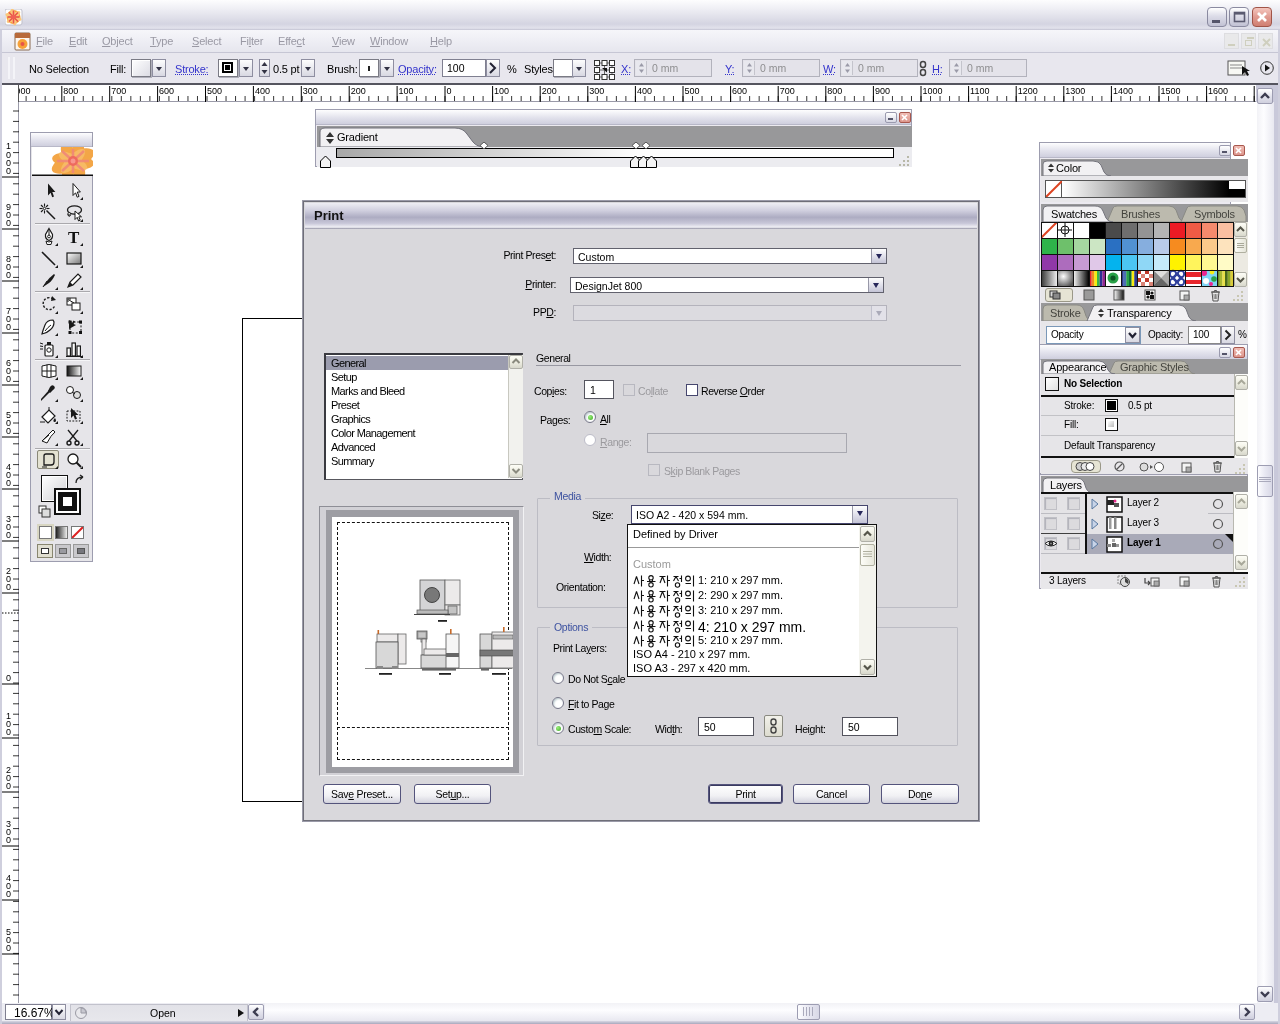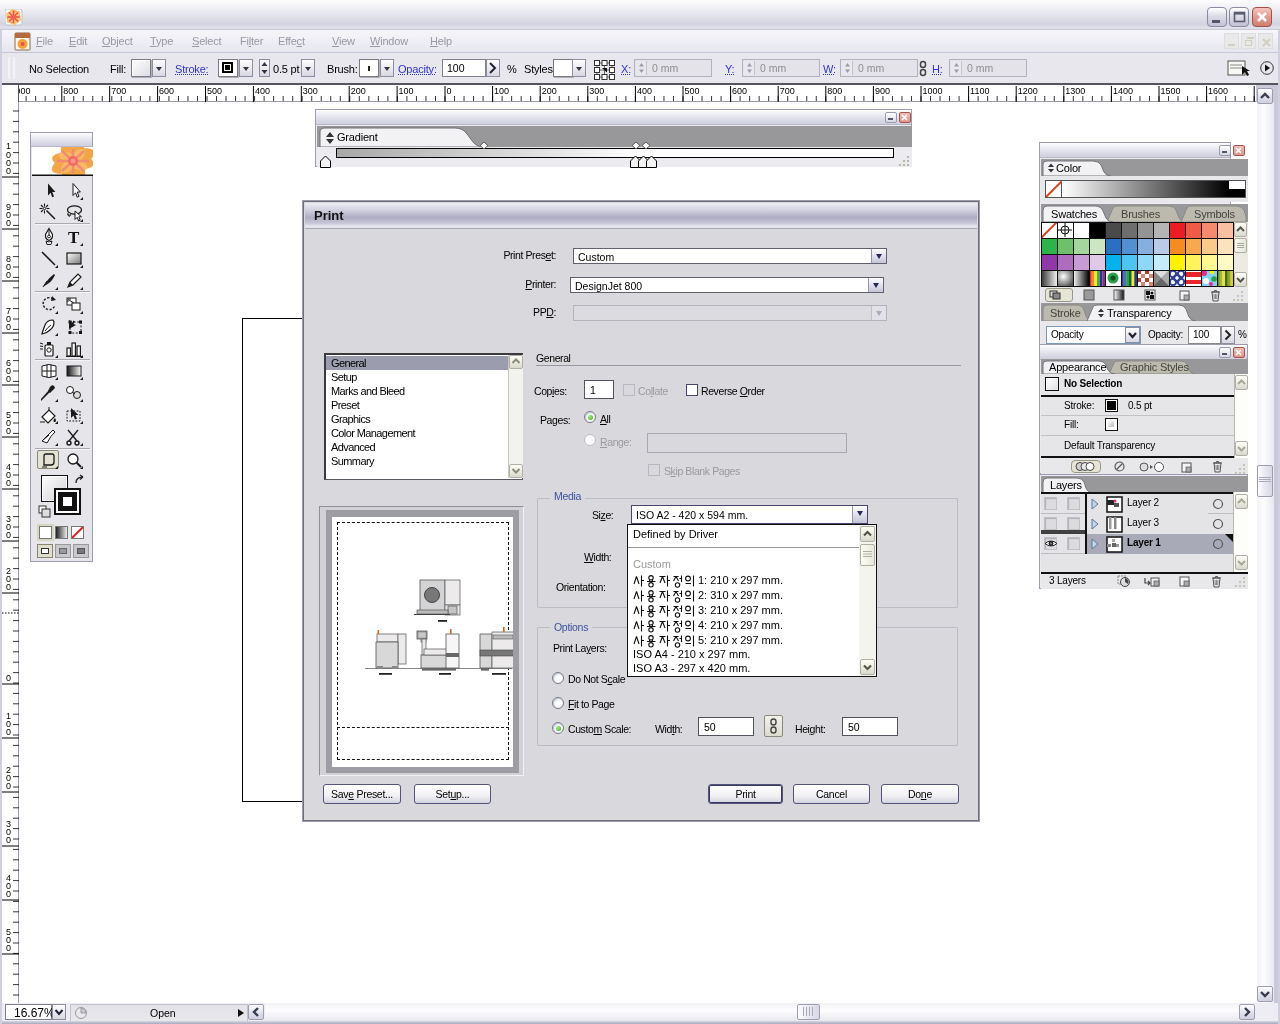--- a/index.html
+++ b/index.html
@@ -1150,21 +1150,21 @@
       </g>
       <g fill="none" stroke="#111" stroke-width="1.1" transform="translate(40,0)">
         <path d="M0.5 1.5 L5.5 1.5 M3 1.5 L0.5 6 M3 1.5 L5.5 6 M8.5 0.5 L8.5 7 M6.5 3.5 L8.5 3.5"></path>
         <circle cx="4.5" cy="10" r="2.2"></circle>
       </g>
       <g fill="none" stroke="#111" stroke-width="1.1" transform="translate(52,0)">
         <circle cx="3" cy="3.5" r="2.4"></circle>
         <path d="M0.5 8.5 L6 8.5 M8.5 0.5 L8.5 11.5"></path>
       </g>
     </svg>
-    <span class="ab" style="left:70px;top:64px;font-size:11px">2: 310 x 297 mm.</span>
+    <span class="ab" style="left:70px;top:64px;font-size:11px">2: 290 x 297 mm.</span>
     <svg class="ab" style="left:5px;top:80px" width="62" height="13" viewBox="0 0 62 13">
       <g fill="none" stroke="#111" stroke-width="1.1">
         <path d="M3.5 1.5 L1 9 M3.5 1.5 L6 9"></path>
         <path d="M8.5 0.5 L8.5 11.5 M8.5 5.5 L11 5.5"></path>
       </g>
       <g fill="none" stroke="#111" stroke-width="1.1" transform="translate(13,0)">
         <circle cx="5" cy="2.8" r="2.2"></circle>
         <path d="M1 6.5 L9.5 6.5 M3.5 5 L3.5 6.5 M6.5 5 L6.5 6.5"></path>
         <circle cx="5" cy="9.8" r="2.2"></circle>
       </g>
@@ -1198,21 +1198,21 @@
       </g>
       <g fill="none" stroke="#111" stroke-width="1.1" transform="translate(40,0)">
         <path d="M0.5 1.5 L5.5 1.5 M3 1.5 L0.5 6 M3 1.5 L5.5 6 M8.5 0.5 L8.5 7 M6.5 3.5 L8.5 3.5"></path>
         <circle cx="4.5" cy="10" r="2.2"></circle>
       </g>
       <g fill="none" stroke="#111" stroke-width="1.1" transform="translate(52,0)">
         <circle cx="3" cy="3.5" r="2.4"></circle>
         <path d="M0.5 8.5 L6 8.5 M8.5 0.5 L8.5 11.5"></path>
       </g>
     </svg>
-    <span class="ab" style="left:70px;top:94px;font-size:11px">4: 210 x 297 mm.</span>
+    <span class="ab" style="left:70px;top:94px;font-size:14px">4: 210 x 297 mm.</span>
     <svg class="ab" style="left:5px;top:110px" width="62" height="13" viewBox="0 0 62 13">
       <g fill="none" stroke="#111" stroke-width="1.1">
         <path d="M3.5 1.5 L1 9 M3.5 1.5 L6 9"></path>
         <path d="M8.5 0.5 L8.5 11.5 M8.5 5.5 L11 5.5"></path>
       </g>
       <g fill="none" stroke="#111" stroke-width="1.1" transform="translate(13,0)">
         <circle cx="5" cy="2.8" r="2.2"></circle>
         <path d="M1 6.5 L9.5 6.5 M3.5 5 L3.5 6.5 M6.5 5 L6.5 6.5"></path>
         <circle cx="5" cy="9.8" r="2.2"></circle>
       </g>
@@ -1617,21 +1617,21 @@
           <rect x="1" y="4" width="7" height="5" fill="#222"></rect>
           <rect x="8" y="7" width="5" height="4" fill="#555"></rect>
           <circle cx="9" cy="5" r="1.5" fill="#e82a8c"></circle>
         </svg>
         <span class="ab" style="left:41px;top:3px;">Layer 2</span>
         <svg class="ab" style="left:126px;top:4px" width="13" height="13">
           <circle cx="6" cy="6" r="4.5" fill="none" stroke="#555" stroke-width="1.2"></circle>
         </svg>
       </div>
     </div>
-    <div class="ab" style="left:1px;top:39px;width:192px;height:20px;background:#e4e3e6;border-bottom:4px solid #404040">
+    <div class="ab" style="left:1px;top:39px;width:192px;height:20px;background:#e4e3e6;border-bottom:1px solid #404040">
       <div class="ab" style="left:3px;top:3px;width:13px;height:13px;background:#dcdbde;border:1px solid #c0c0c6;box-shadow:inset 1px 1px 1px #b0b0b8"></div>
       <div class="ab" style="left:26px;top:3px;width:13px;height:13px;background:#dcdbde;border:1px solid #c0c0c6;box-shadow:inset 1px 1px 1px #b0b0b8"></div>
       <div class="ab" style="left:45px;top:0;width:147px;height:20px;background:#e4e3e6">
         <svg class="ab" style="left:4px;top:4px" width="10" height="12">
           <path d="M2 1 L8 6 L2 11 Z" fill="#c8d4e8" stroke="#5878a0"></path>
         </svg>
         <svg class="ab" style="left:20px;top:1.5px" width="18" height="17">
           <rect x="1" y="1" width="15" height="15" fill="#fff" stroke="#111" stroke-width="1.5"></rect>
           <rect x="3" y="1" width="2.5" height="12" fill="#999"></rect>
           <rect x="8" y="1" width="2.5" height="12" fill="#888"></rect>

